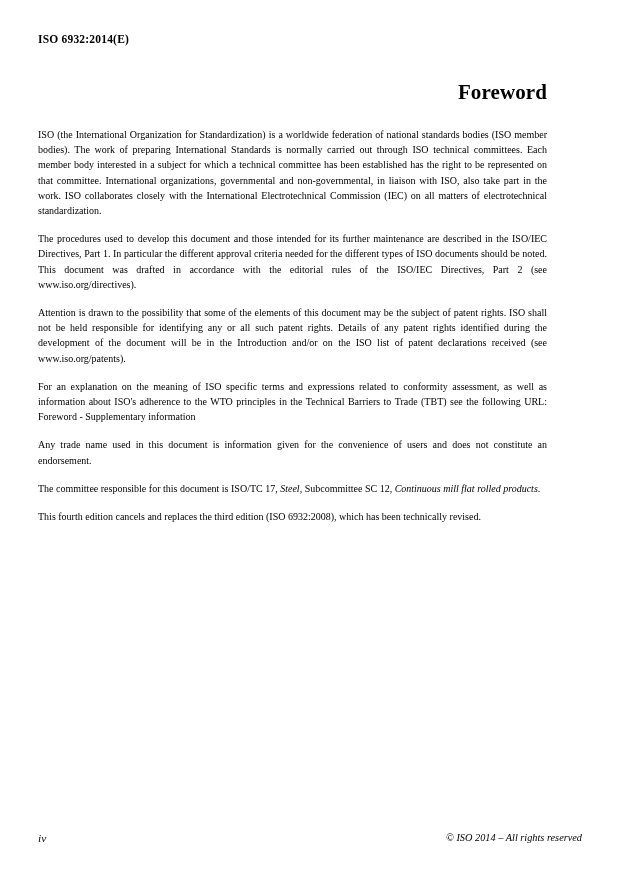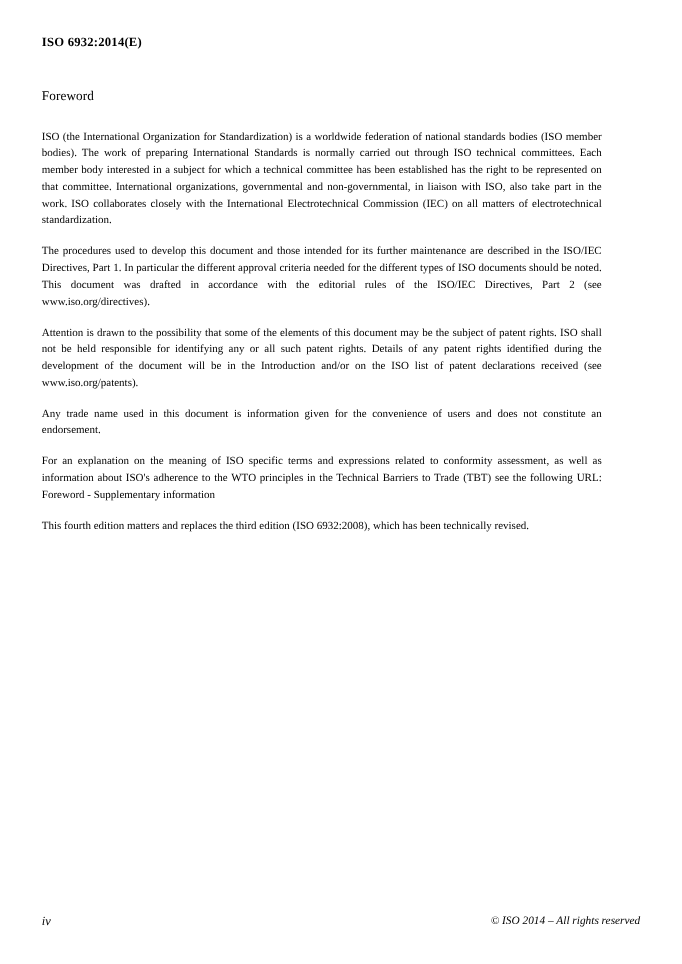--- a/index.html
+++ b/index.html
@@ -30,24 +30,25 @@
     font-weight: bold;
     letter-spacing: 0.2px;
   }
   .content {
     position: absolute;
     left: 38px;
     top: 80px;
     width: 509px;
   }
   h1.foreword-title {
-    font-size: 12px;
-    font-weight: normal;
+    font-size: 21px;
+    font-weight: bold;
     margin: 0 0 22px 0;
     letter-spacing: 0.1px;
+    text-align: right;
   }
   p.para {
     font-size: 10px;
     line-height: 15.2px;
     margin: 0 0 13px 0;
     text-align: justify;
     text-justify: inter-word;
   }
   p.para:last-child {
     margin-bottom: 0;
@@ -82,25 +83,26 @@
 <div class="page">
 
   <div class="header-line">ISO 6932:2014(E)</div>
 
   <div class="content">
     <h1 class="foreword-title">Foreword</h1>
 
     <p class="para">ISO (the International Organization for Standardization) is a worldwide federation of national standards bodies (ISO member bodies). The work of preparing International Standards is normally carried out through ISO technical committees. Each member body interested in a subject for which a technical committee has been established has the right to be represented on that committee. International organizations, governmental and non-governmental, in liaison with ISO, also take part in the work. ISO collaborates closely with the International Electrotechnical Commission (IEC) on all matters of electrotechnical standardization.</p>
     <p class="para">The procedures used to develop this document and those intended for its further maintenance are described in the ISO/IEC Directives, Part 1.  In particular the different approval criteria needed for the different types of ISO documents should be noted.  This document was drafted in accordance with the editorial rules of the ISO/IEC Directives, Part 2 (see www.iso.org/directives).</p>
     <p class="para">Attention is drawn to the possibility that some of the elements of this document may be the subject of patent rights. ISO shall not be held responsible for identifying any or all such patent rights.  Details of any patent rights identified during the development of the document will be in the Introduction and/or on the ISO list of patent declarations received (see www.iso.org/patents).</p>
+    <p class="para">For an explanation on the meaning of ISO specific terms and expressions related to conformity assessment, as well as information about ISO's adherence to the WTO principles in the Technical Barriers to Trade (TBT) see the following URL:  Foreword - Supplementary information</p>
     <p class="para">Any trade name used in this document is information given for the convenience of users and does not constitute an endorsement.</p>
-    <p class="para">For an explanation on the meaning of ISO specific terms and expressions related to conformity assessment, as well as information about ISO's adherence to the WTO principles in the Technical Barriers to Trade (TBT) see the following URL:  Foreword - Supplementary information</p>
 
+    <p class="para"><span>The committee responsible for this document is ISO/TC 17, </span><span class="italic">Steel</span><span>, Subcommittee SC 12, </span><span class="italic">Continuous mill flat rolled products</span><span>.</span></p>
 
-    <p class="para">This fourth edition matters and replaces the third edition (ISO 6932:2008), which has been technically revised.</p>
+    <p class="para">This fourth edition cancels and replaces the third edition (ISO 6932:2008), which has been technically revised.</p>
   </div>
 
   <div class="footer">
     <span class="footer-left">iv</span>
     <span class="footer-right">© ISO 2014 – All rights reserved</span>
   </div>
 
 </div>
 
 </body></html>

